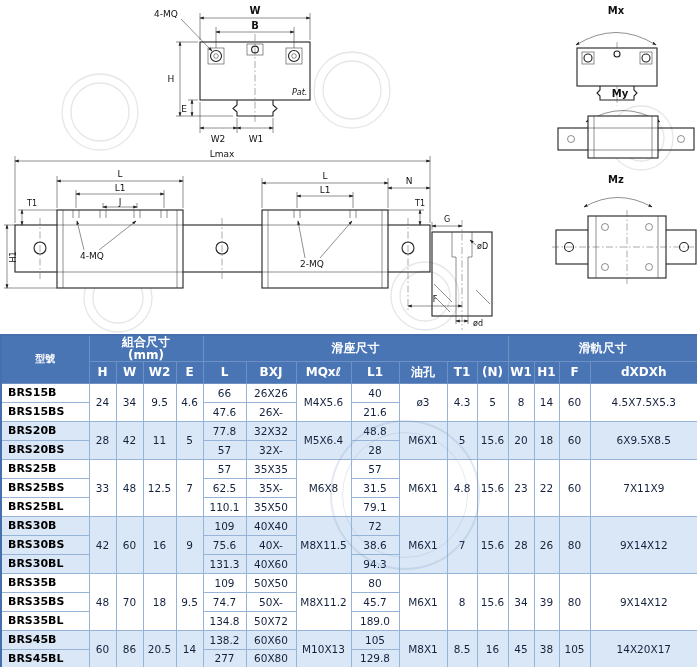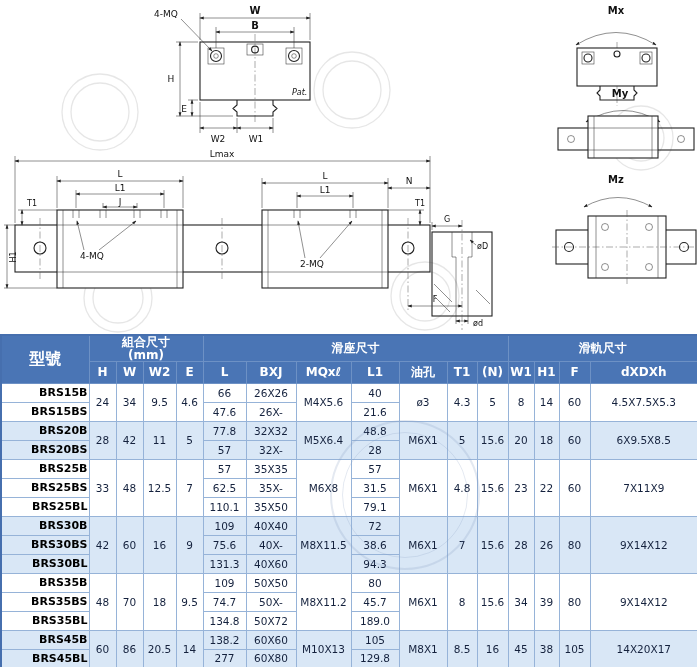--- a/index.html
+++ b/index.html
@@ -12,27 +12,27 @@
   .ow{fill:#fff;stroke:#222;stroke-width:1.1}
   .t{fill:none;stroke:#333;stroke-width:.55}
   .c{fill:none;stroke:#555;stroke-width:.5;stroke-dasharray:7 2.5 1.5 2.5}
   .lb{font-size:9px}
   .lbs{font-size:8px}
   .lbb{font-size:10px;font-weight:bold}
   .wm2{fill:none;stroke:#d2d2d2;stroke-width:1.3;opacity:.55}
   table{border-collapse:collapse;table-layout:fixed;width:697px;border:2px solid #466fae}
   th,td{border:1px solid #96b3d8;text-align:center;vertical-align:middle;font-size:10.5px;color:#14213d;padding:0 1px;line-height:1.05;overflow:hidden;white-space:nowrap}
   thead th{background:#4a75b5;color:#fff;border-color:#6d91c5;font-weight:bold;font-size:12px}
-  thead th.model-h{font-size:16px}
+  thead th.model-h{font-size:10px}
   tr.hrow1{height:26px}
   tr.hrow2{height:22px}
   tbody tr{height:19px}
   td{background:#fff}
   td.shaded{background:#d9e7f6}
-  td.model{text-align:right;padding-left:6px;font-weight:bold;color:#000;font-size:11px}
+  td.model{text-align:left;padding-left:6px;font-weight:bold;color:#000;font-size:11px}
   .wm{position:absolute;border:2px solid rgba(130,155,190,.22);border-radius:50%;pointer-events:none}
   .wm::after{content:"";position:absolute;inset:10px;border:1px solid rgba(130,155,190,.22);border-radius:50%}
 </style>
 </head>
 <body>
 
 <div class="page">
 
   <svg width="697" height="334" viewBox="0 0 697 334">
     <defs>

